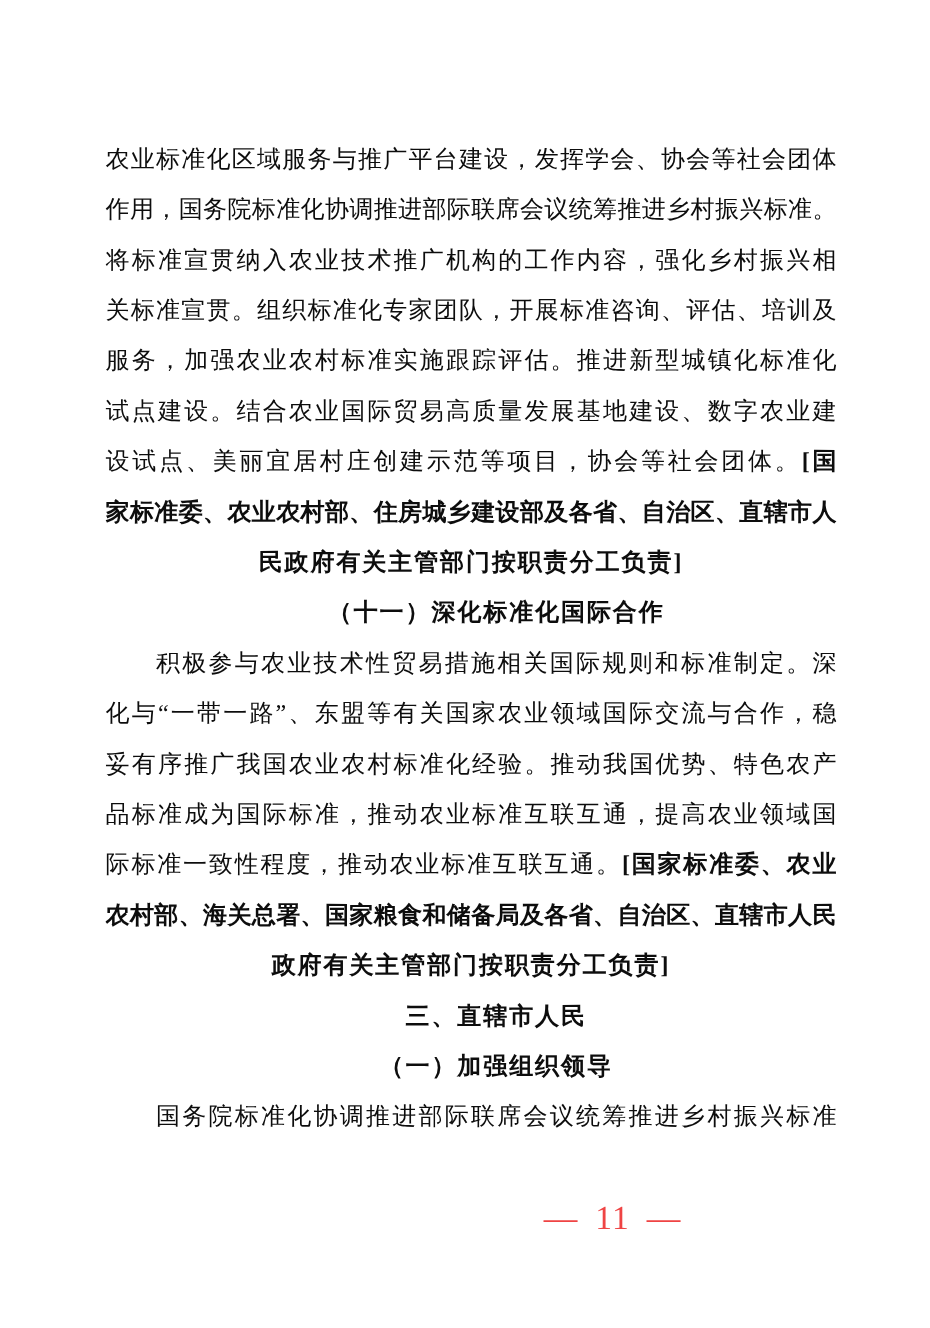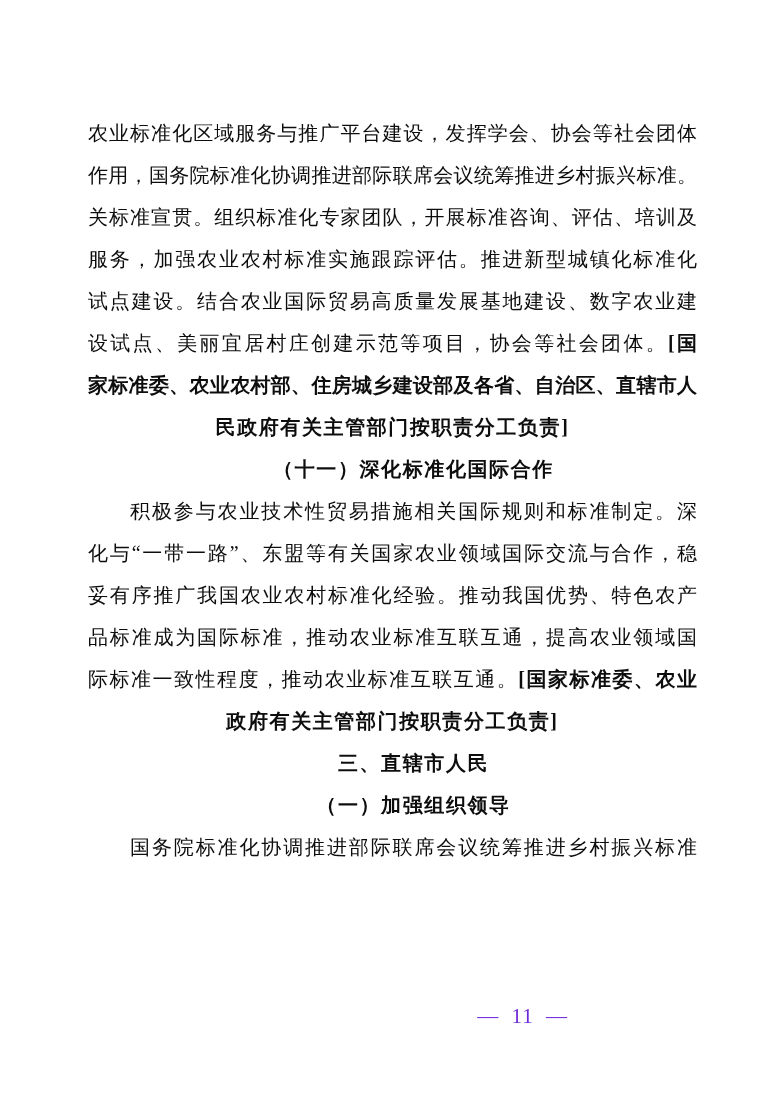--- a/index.html
+++ b/index.html
@@ -44,54 +44,56 @@
     letter-spacing: 1.6px;
   }
   .ind { text-indent: 42px; }
   .b, .line .b { font-weight: 700; }
   .footer {
     position: absolute;
     top: 1001px;
     right: 95px;
     height: 30px;
     line-height: 30px;
-    font-size: 21px;
+    font-size: 28px;
     letter-spacing: 1px;
     word-spacing: 6px;
-    color: #6d28d9;
+    color: #ef4444;
     white-space: nowrap;
   }
 </style>
 </head>
 <body>
 
 <div class="page">
 
   <div class="content">
 
     <div class="line j">农业标准化区域服务与推广平台建设，发挥学会、协会等社会团体</div>
     <div class="line j">作用，国务院标准化协调推进部际联席会议统筹推进乡村振兴标准。</div>
+    <div class="line j">将标准宣贯纳入农业技术推广机构的工作内容，强化乡村振兴相</div>
     <div class="line j">关标准宣贯。组织标准化专家团队，开展标准咨询、评估、培训及</div>
     <div class="line j">服务，加强农业农村标准实施跟踪评估。推进新型城镇化标准化</div>
     <div class="line j">试点建设。结合农业国际贸易高质量发展基地建设、数字农业建</div>
 
     <div class="line j"><span>设试点、美丽宜居村庄创建示范等项目，协会等社会团体。</span><span class="b">[国</span></div>
 
     <div class="line j b">家标准委、农业农村部、住房城乡建设部及各省、自治区、直辖市人</div>
     <div class="line l b">民政府有关主管部门按职责分工负责]</div>
 
     <div class="line l b ind">（十一）深化标准化国际合作</div>
 
     <div class="line j ind">积极参与农业技术性贸易措施相关国际规则和标准制定。深</div>
     <div class="line j">化与“一带一路”、东盟等有关国家农业领域国际交流与合作，稳</div>
     <div class="line j">妥有序推广我国农业农村标准化经验。推动我国优势、特色农产</div>
     <div class="line j">品标准成为国际标准，推动农业标准互联互通，提高农业领域国</div>
 
     <div class="line j"><span>际标准一致性程度，推动农业标准互联互通。</span><span class="b">[国家标准委、农业</span></div>
 
+    <div class="line j b">农村部、海关总署、国家粮食和储备局及各省、自治区、直辖市人民</div>
     <div class="line l b">政府有关主管部门按职责分工负责]</div>
 
     <div class="line l b ind">三、直辖市人民</div>
     <div class="line l b ind">（一）加强组织领导</div>
 
     <div class="line j ind">国务院标准化协调推进部际联席会议统筹推进乡村振兴标准</div>
 
   </div>
 
   <div class="footer">— 11 —</div>

